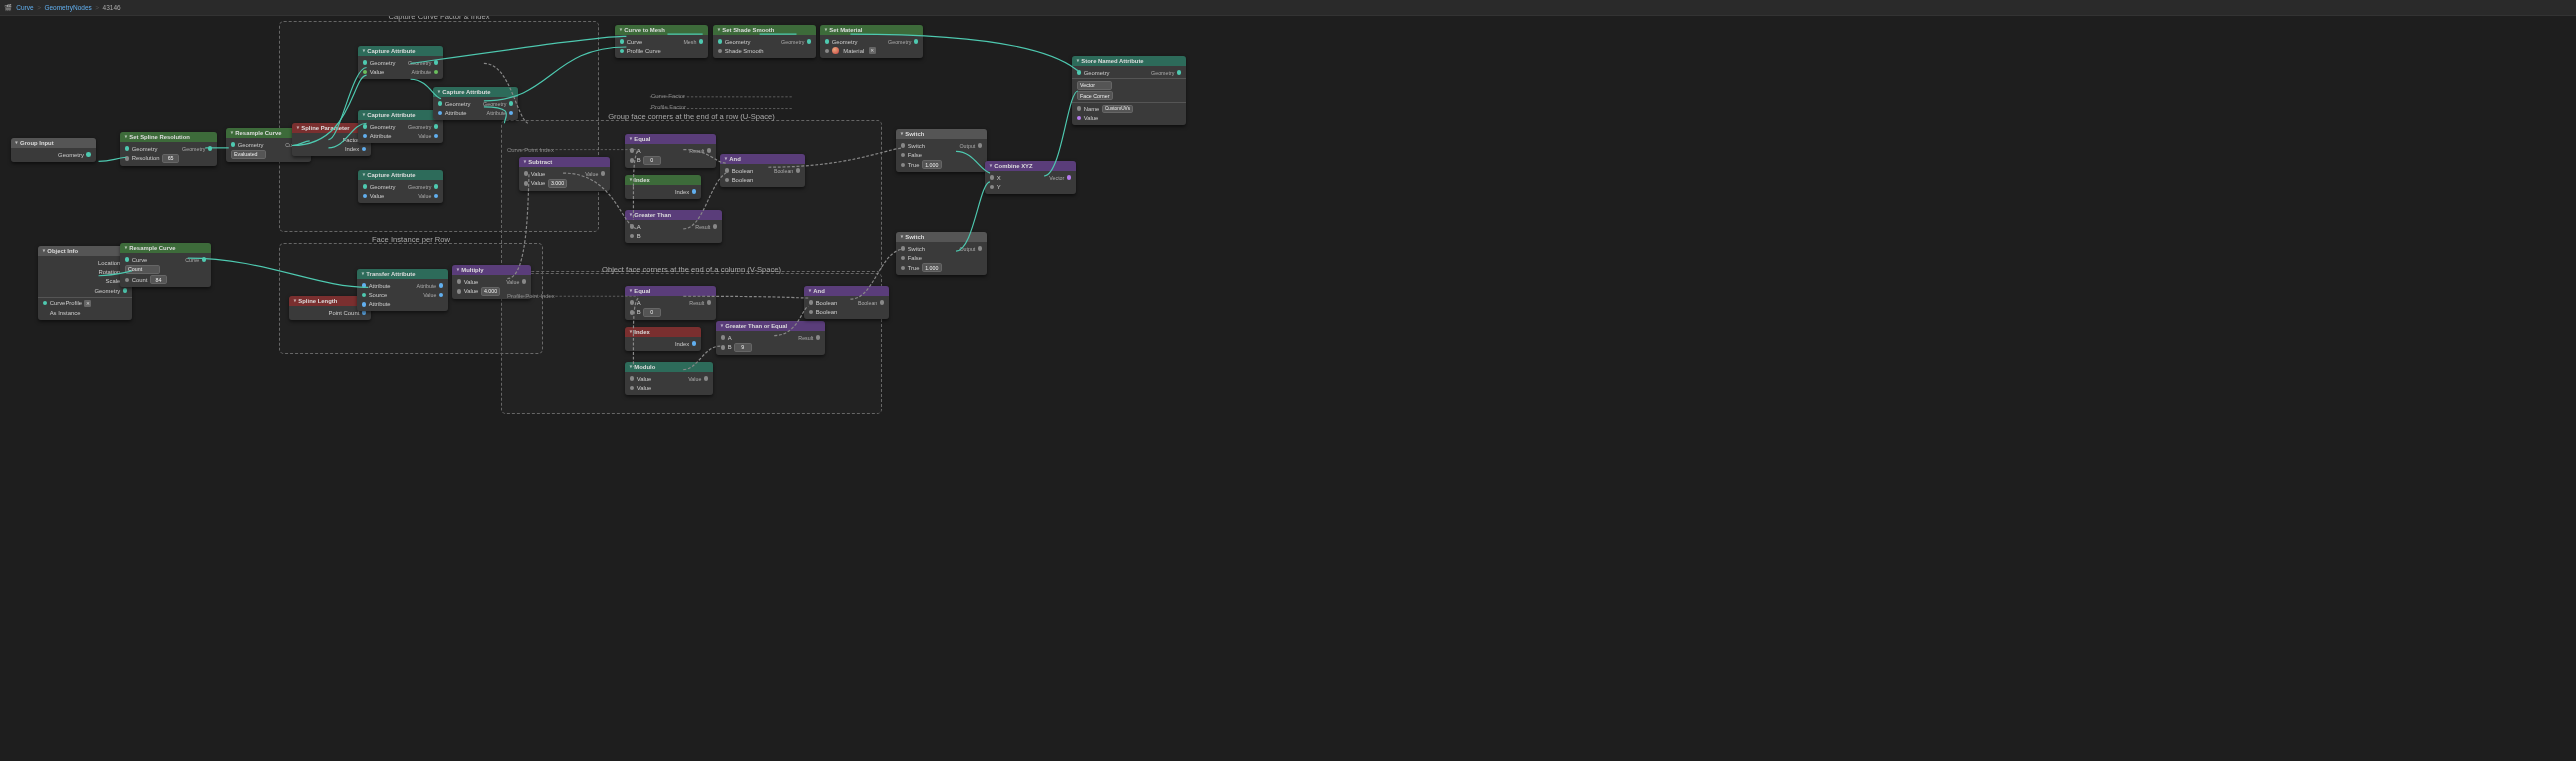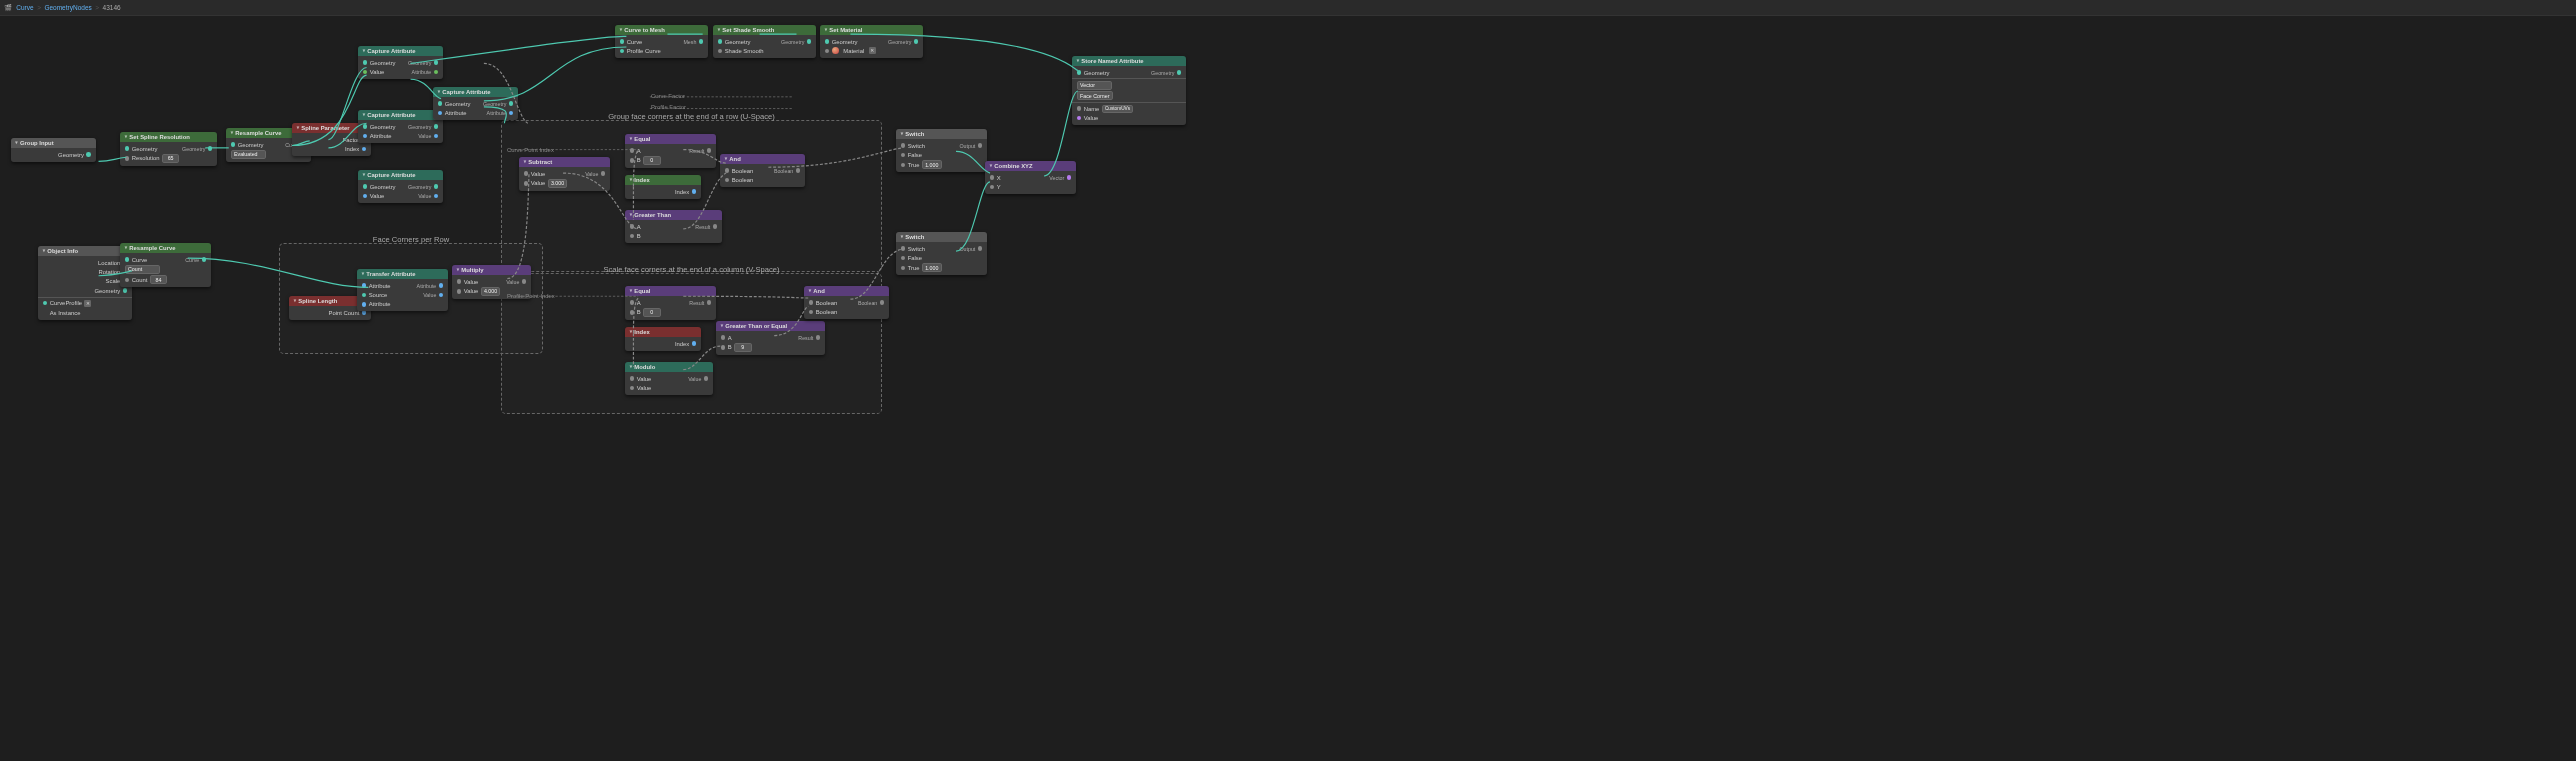--- a/index.html
+++ b/index.html
@@ -234,31 +234,34 @@
 
     <line x1="1108" y1="165" x2="1350" y2="165" stroke="#888" stroke-width="1" stroke-dasharray="4,3"></line>
 
     <line x1="1108" y1="185" x2="1350" y2="185" stroke="#888" stroke-width="1" stroke-dasharray="4,3"></line>
 
     <line x1="870" y1="255" x2="1088" y2="255" stroke="#888" stroke-width="1" stroke-dasharray="4,3"></line>
 
     <line x1="870" y1="505" x2="1088" y2="505" stroke="#888" stroke-width="1" stroke-dasharray="4,3"></line>
   </svg>
 
+  <div style="position:absolute;left:279px;top:20.5px;width:320px;height:211px;border:0.6px dashed #666;border-radius:4.7px;background:rgba(255,255,255,0.02);">
+    <span style="position:absolute;top:-9.4px;left:50%;transform:translateX(-50%);font-size:7.6px;color:#aaa;white-space:nowrap;">Capture Curve Factor &amp; Index</span>
+  </div>
 
   <div style="position:absolute;left:279px;top:243px;width:264px;height:111px;border:0.6px dashed #666;border-radius:4.7px;background:rgba(255,255,255,0.02);">
-    <span style="position:absolute;top:-9.4px;left:50%;transform:translateX(-50%);font-size:7.6px;color:#aaa;white-space:nowrap;">Face Corners per Row</span>
+    <span style="position:absolute;top:-9.4px;left:50%;transform:translateX(-50%);font-size:7.6px;color:#aaa;white-space:nowrap;">Face Instance per Row</span>
   </div>
 
   <div style="position:absolute;left:501px;top:120px;width:381px;height:152px;border:0.6px dashed #666;border-radius:4.7px;background:rgba(255,255,255,0.02);">
     <span style="position:absolute;top:-9.4px;left:50%;transform:translateX(-50%);font-size:7.6px;color:#aaa;white-space:nowrap;">Group face corners at the end of a row (U-Space)</span>
   </div>
 
   <div style="position:absolute;left:501px;top:273px;width:381px;height:141px;border:0.6px dashed #666;border-radius:4.7px;background:rgba(255,255,255,0.02);">
-    <span style="position:absolute;top:-9.4px;left:50%;transform:translateX(-50%);font-size:7.6px;color:#aaa;white-space:nowrap;">Scale face corners at the end of a column (V-Space)</span>
+    <span style="position:absolute;top:-9.4px;left:50%;transform:translateX(-50%);font-size:7.6px;color:#aaa;white-space:nowrap;">Object face corners at the end of a column (V-Space)</span>
   </div>
 
   <div class="node" style="left:10.6px;top:138px;width:85px;">
     <div class="node-header hdr-gray">
       <span class="chevron">▾</span>
       <span>Group Input</span>
     </div>
     <div class="node-body">
       <div class="node-row row-right">
         <span>Geometry</span>

